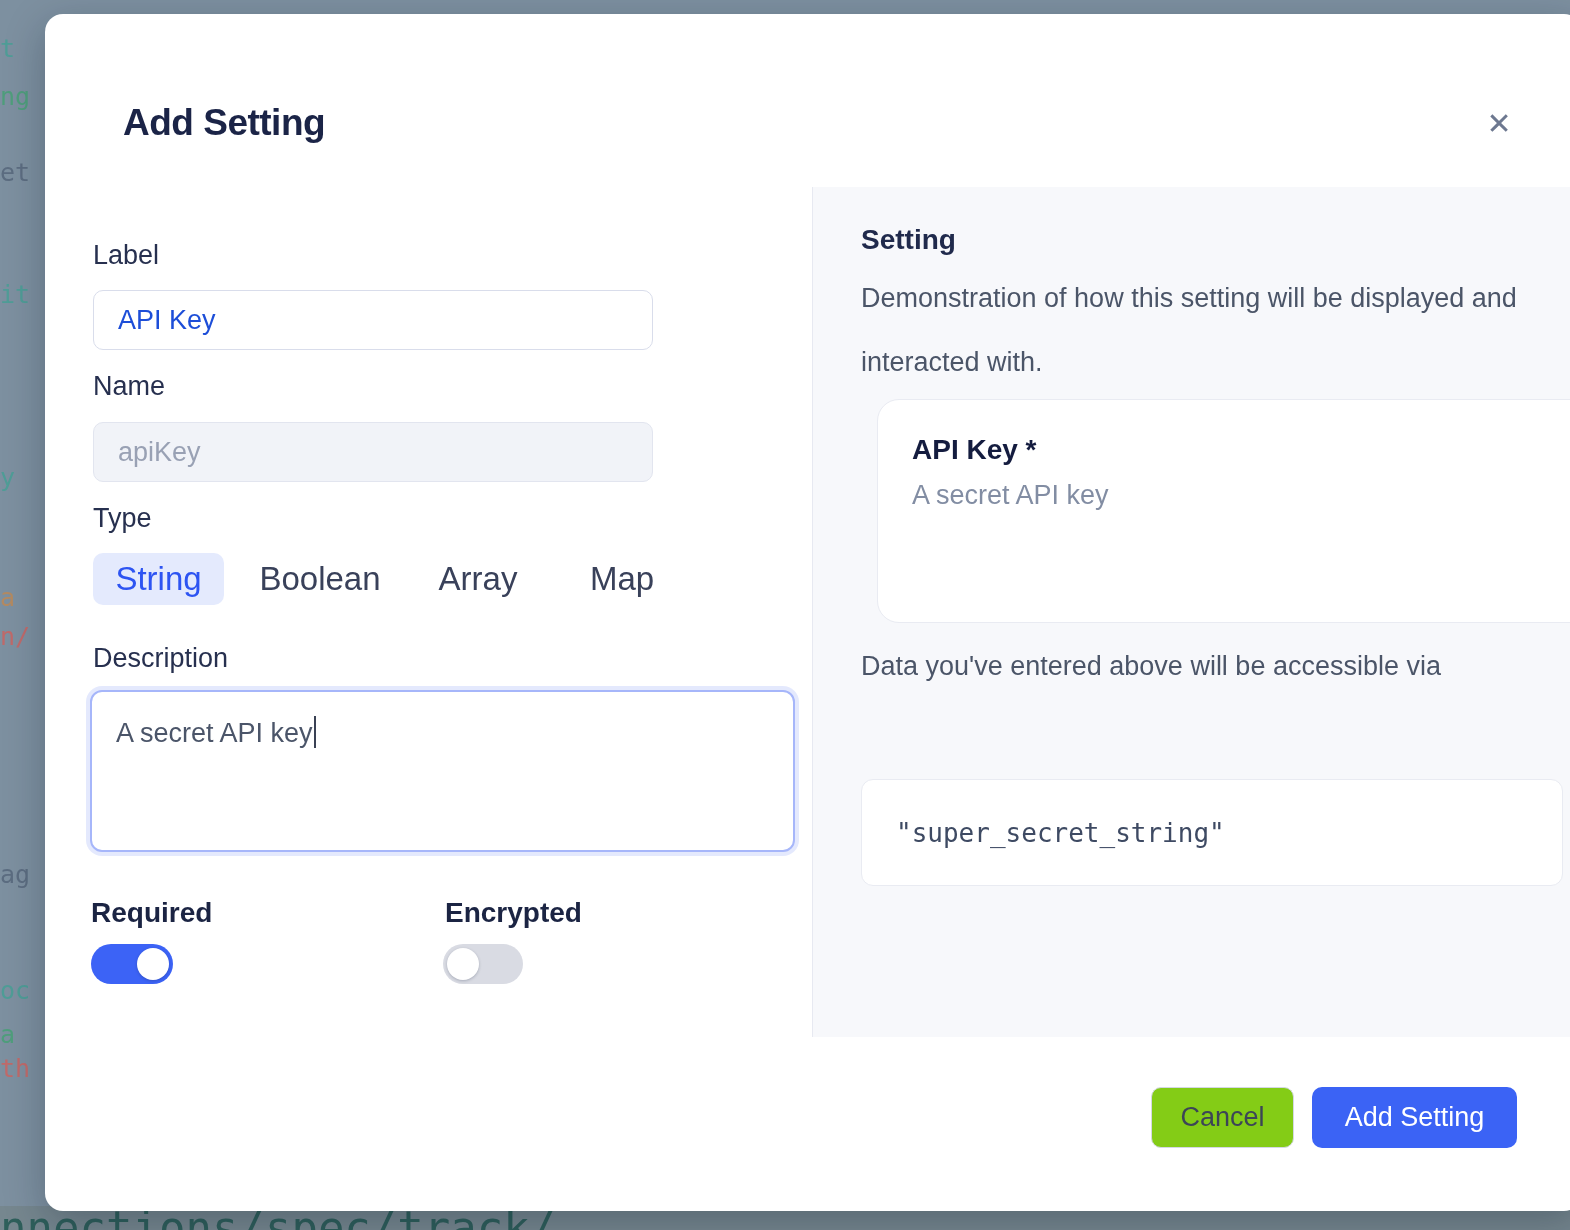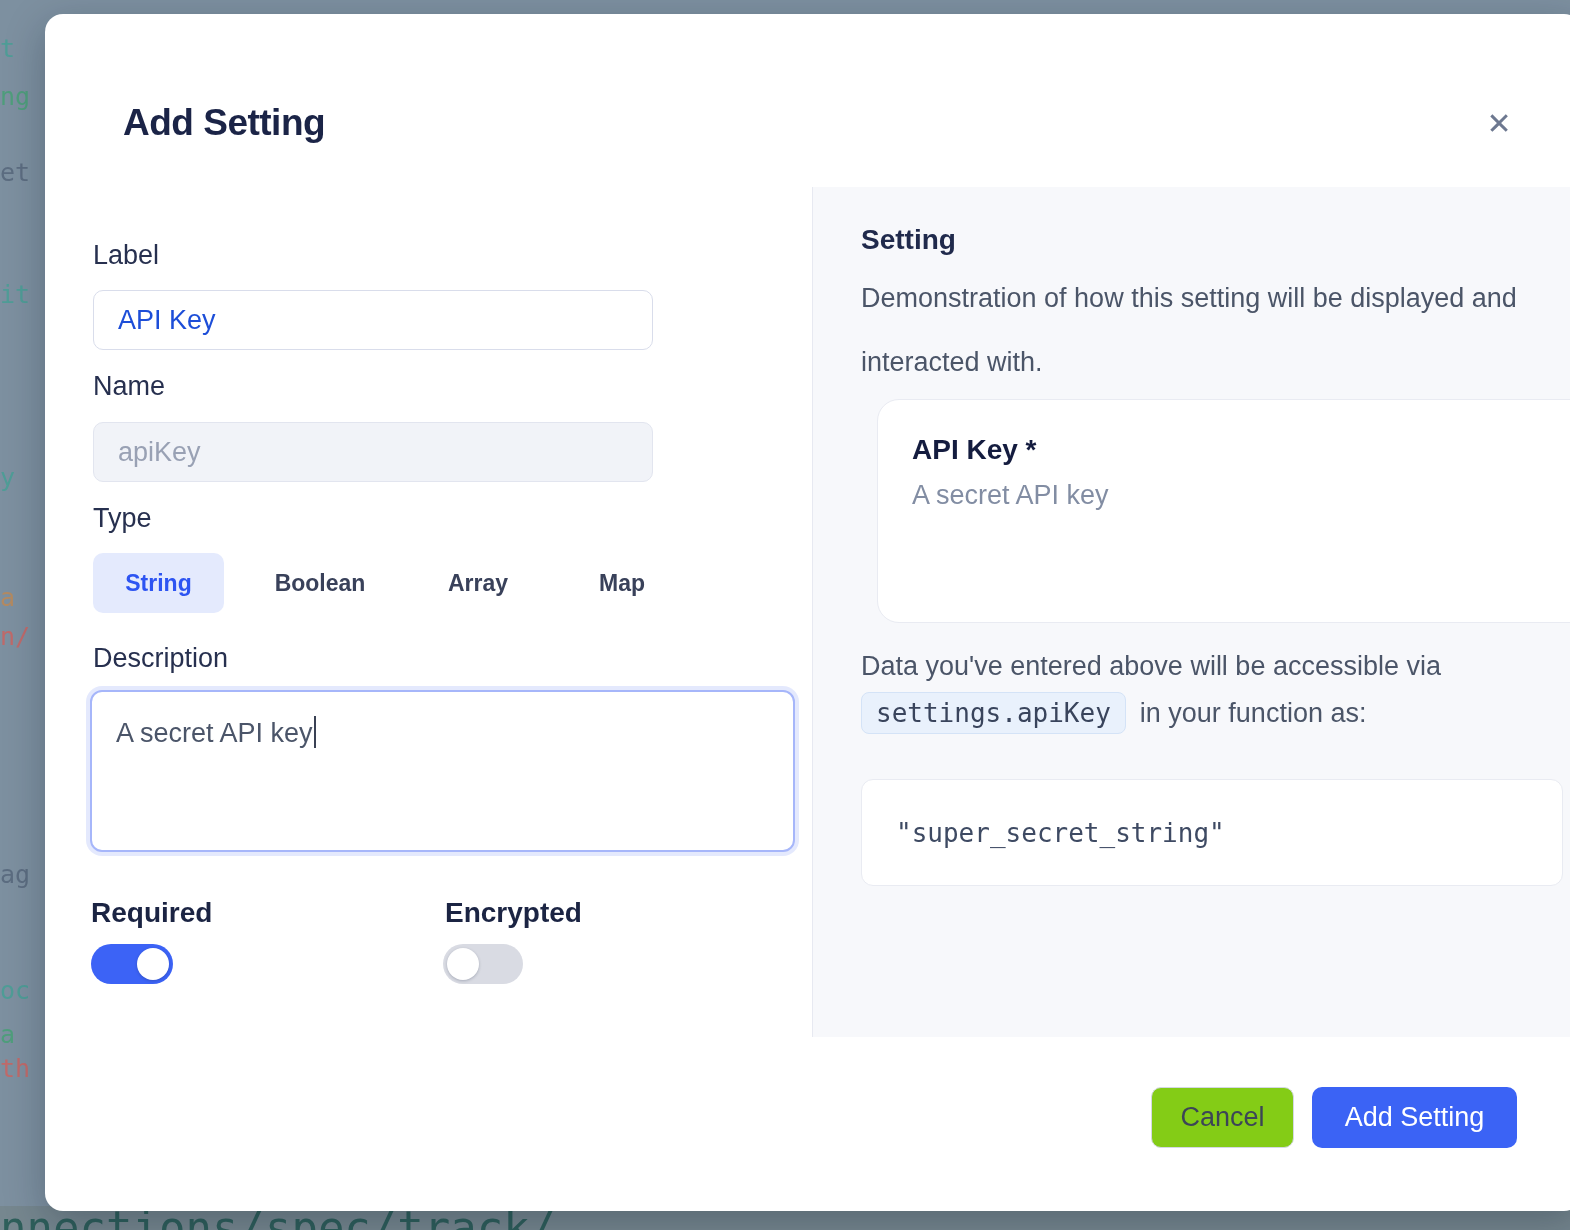--- a/index.html
+++ b/index.html
@@ -19,21 +19,21 @@
 
   
   .modal{position:absolute;left:16px;top:14px;width:1537px;height:1197px;background:#ffffff;border-radius:18px;box-shadow:0 12px 40px rgba(10,20,40,.28);margin-left:29px;}
   .modal-title{position:absolute;left:78px;top:88px;font-size:37px;font-weight:700;color:#1b2447;letter-spacing:-.5px;}
   .close-btn{position:absolute;left:1430px;top:86px;width:48px;height:48px;border:none;background:transparent;cursor:pointer;color:#6d7890;font-size:30px;line-height:48px;text-align:center;padding:0;}
 
   
   .fld-label{position:absolute;font-size:27px;font-weight:500;color:#27304f;}
   .txt-input{position:absolute;height:60px;border:1.5px solid #d9ddeb;border-radius:10px;background:#fff;padding:0 24px;font-size:27px;color:#1d4ed8;outline:none;width:560px;left:48px;}
   .txt-input.disabled{background:#f1f3f8;border-color:#e2e5ef;color:#99a1b4;}
-  .tab{position:absolute;top:539px;height:60px;display:flex;align-items:center;justify-content:center;font-size:23px;color:#39415a;cursor:pointer;border-radius:10px;font-weight:bold;}
+  .tab{position:absolute;top:539px;height:52px;display:flex;align-items:center;justify-content:center;font-size:33px;color:#39415a;cursor:pointer;border-radius:10px;}
   .tab.active{background:#e4eafd;color:#2d54f2;}
   .desc-box{position:absolute;left:45px;top:676px;width:705px;height:162px;border:2px solid #a6b6fa;border-radius:12px;background:#fff;box-shadow:0 0 0 4px rgba(166,182,250,.30);padding:24px 24px;font-size:27px;color:#4b5569;cursor:text;}
   .caret{display:inline-block;width:2px;height:32px;background:#3a4154;vertical-align:text-bottom;margin-left:1px;}
   .toggle{position:absolute;top:930px;width:82px;height:40px;border-radius:20px;cursor:pointer;}
   .toggle .knob{position:absolute;top:4px;width:32px;height:32px;border-radius:50%;background:#fff;box-shadow:0 1px 3px rgba(20,30,60,.25);}
   .toggle.on{background:#3c63f6;}
   .toggle.on .knob{right:4px;}
   .toggle.off{background:#d9dbe3;}
   .toggle.off .knob{left:4px;}
   .switch-label{position:absolute;top:883px;font-size:28px;font-weight:600;color:#1b2443;}
@@ -115,24 +115,20 @@
     <div class="panel">
       <div class="panel-heading">Setting</div>
       <div class="panel-desc">Demonstration of how this setting will be displayed and interacted with.</div>
 
       <div class="preview-card">
         <div class="card-title">API Key *</div>
         <div class="card-sub">A secret API key</div>
       </div>
 
       <div class="access-line1">Data you've entered above will be accessible via</div>
-      <div class="access-line2">
-        <span class="chip">settings.apiKey</span>
-        <span>in your function as:</span>
-      </div>
 
       <div class="code-box">
         <span class="code">"super_secret_string"</span>
       </div>
     </div>
 
     <button class="btn btn-cancel">Cancel</button>
     <button class="btn btn-primary">Add Setting</button>
 
   </div>

